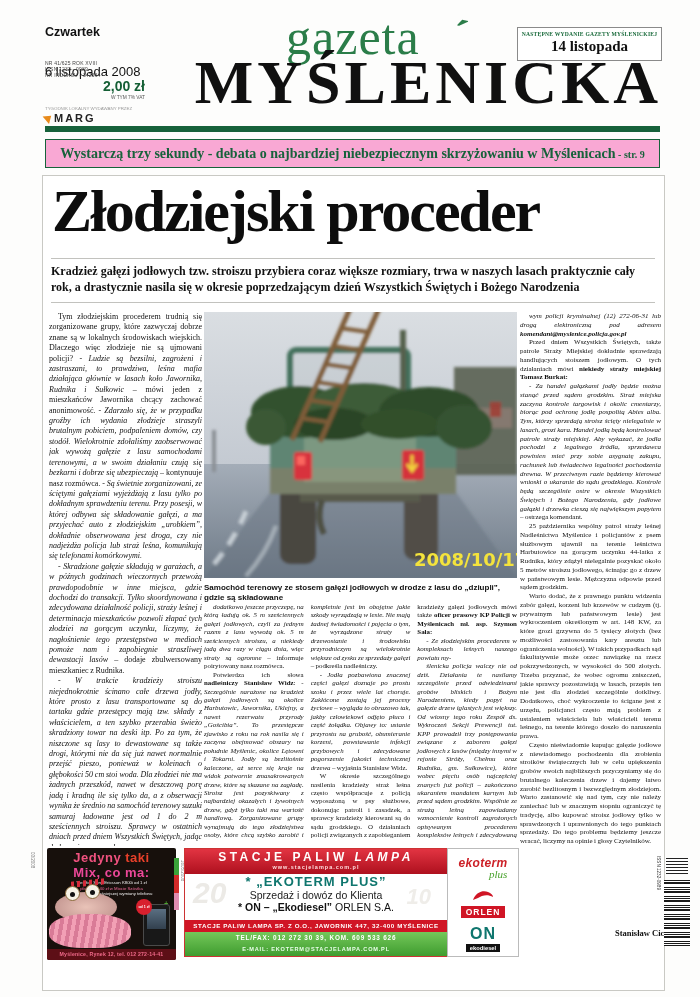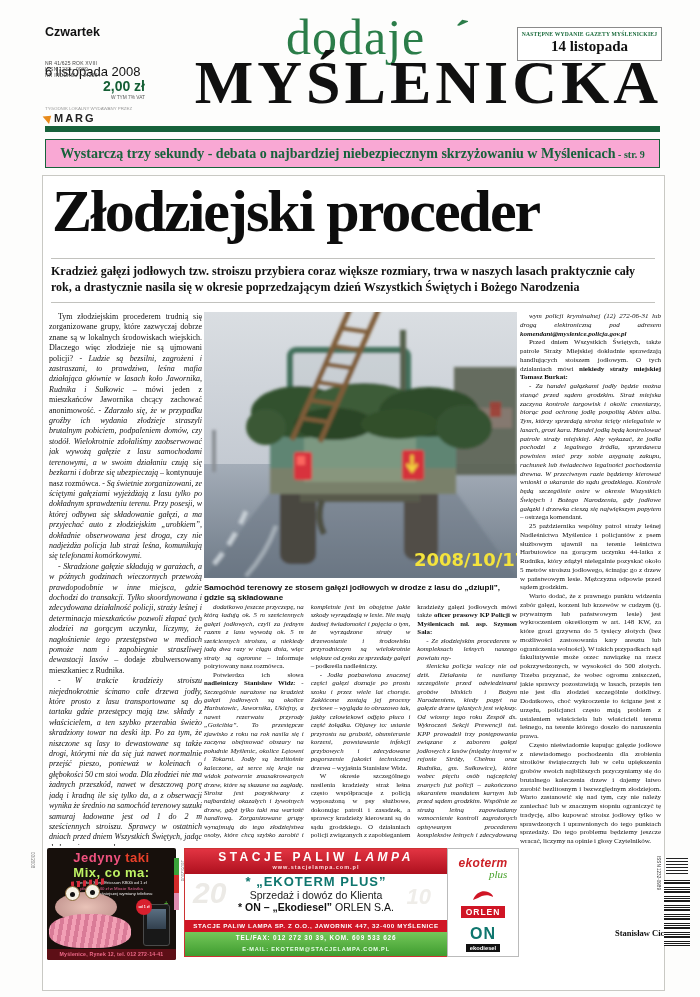--- a/index.html
+++ b/index.html
@@ -44,21 +44,21 @@
            font-family:"Liberation Sans",sans-serif;}
   #midcols{left:161px;top:427px;width:313px;height:243px;font-size:6.9px;line-height:8.45px;
            column-count:3;column-gap:7px;}
   #col4{left:477px;top:136px;width:141px;height:612px;font-size:7px;line-height:8.75px;}
   #byline{left:477px;top:752px;width:141px;text-align:right;font-weight:bold;font-size:8.5px;padding-left:17px;}
   
   #ad-mix{left:4px;top:672px;width:129px;height:112px;background:#17100c;border-radius:2px;overflow:hidden;
           font-family:"Liberation Sans",sans-serif;text-align:center;}
   #ad-mix .t1{font-size:13px;font-weight:bold;color:#f0527f;margin-top:2px;letter-spacing:.5px;}
   #ad-mix .t1 .red{color:#e8402a;}
-  #ad-mix .t2{font-size:13px;font-weight:bold;color:#bef264;letter-spacing:.5px;}
+  #ad-mix .t2{font-size:13px;font-weight:bold;color:#ec4899;letter-spacing:.5px;}
   #ad-mix .n{font-size:4.3px;line-height:5.6px;color:#eee;}
   #ad-mix .n.pink{color:#f06a9a;}
   #ad-mix .plus{position:absolute;right:8px;top:52px;font-size:11px;font-weight:bold;color:#7dc242;font-style:italic;}
   #ad-mix .plus sup{font-size:7px;color:#4aa32e;}
   #creature{position:absolute;left:2px;bottom:12px;width:82px;height:56px;}
   #creature .headfuzz{position:absolute;left:6px;top:0;width:62px;height:30px;border-radius:50%;
           background:radial-gradient(#e9c3b8,#b98a86);}
   #creature .lips{position:absolute;left:0;bottom:0;width:82px;height:34px;border-radius:45% 45% 40% 40%;
           background:repeating-linear-gradient(100deg,#f2a0b5 0 4px,#d97b97 4px 8px);}
   .eye{position:absolute;width:13px;height:13px;border-radius:50%;background:#f6f2e6;border:1.5px solid #8a6a3a;}
@@ -131,21 +131,21 @@
   <div class="abs sans microline" style="top:60px;">NR 41/625 ROK XVIII</div>
   <div class="abs sans microline" style="top:66px;">ISSN 1232 - 0989</div>
   <div class="abs sans microline" style="top:72px;">NR INDEKSU - 342564</div>
   <div class="abs sans" id="price">2,00 zł</div>
   <div class="abs sans" id="price-note">W TYM 7% VAT</div>
   <div class="abs sans" id="pub-note">TYGODNIK LOKALNY WYDAWANY PRZEZ</div>
   <div class="abs" id="marg">
     <span class="arrow"></span>
     <span class="word">MARG</span>
   </div>
-  <div class="abs" id="logo-gazeta">dodaje</div>
+  <div class="abs" id="logo-gazeta">gazeta</div>
   <div class="abs" id="logo-accent">´</div>
   <div class="abs" id="logo-main">MYŚLENICKA</div>
   <div class="abs" id="next-box">
     <div class="lbl">NASTĘPNE WYDANIE GAZETY MYŚLENICKIEJ</div>
     <div class="dt">14 listopada</div>
   </div>
   <div class="abs" id="green-rule"></div>
 
   <div class="abs" id="teaser"><span>Wystarczą trzy sekundy - debata o najbardziej niebezpiecznym skrzyżowaniu w Myślenicach</span><span class="ref"> - str. 9</span></div>
 

